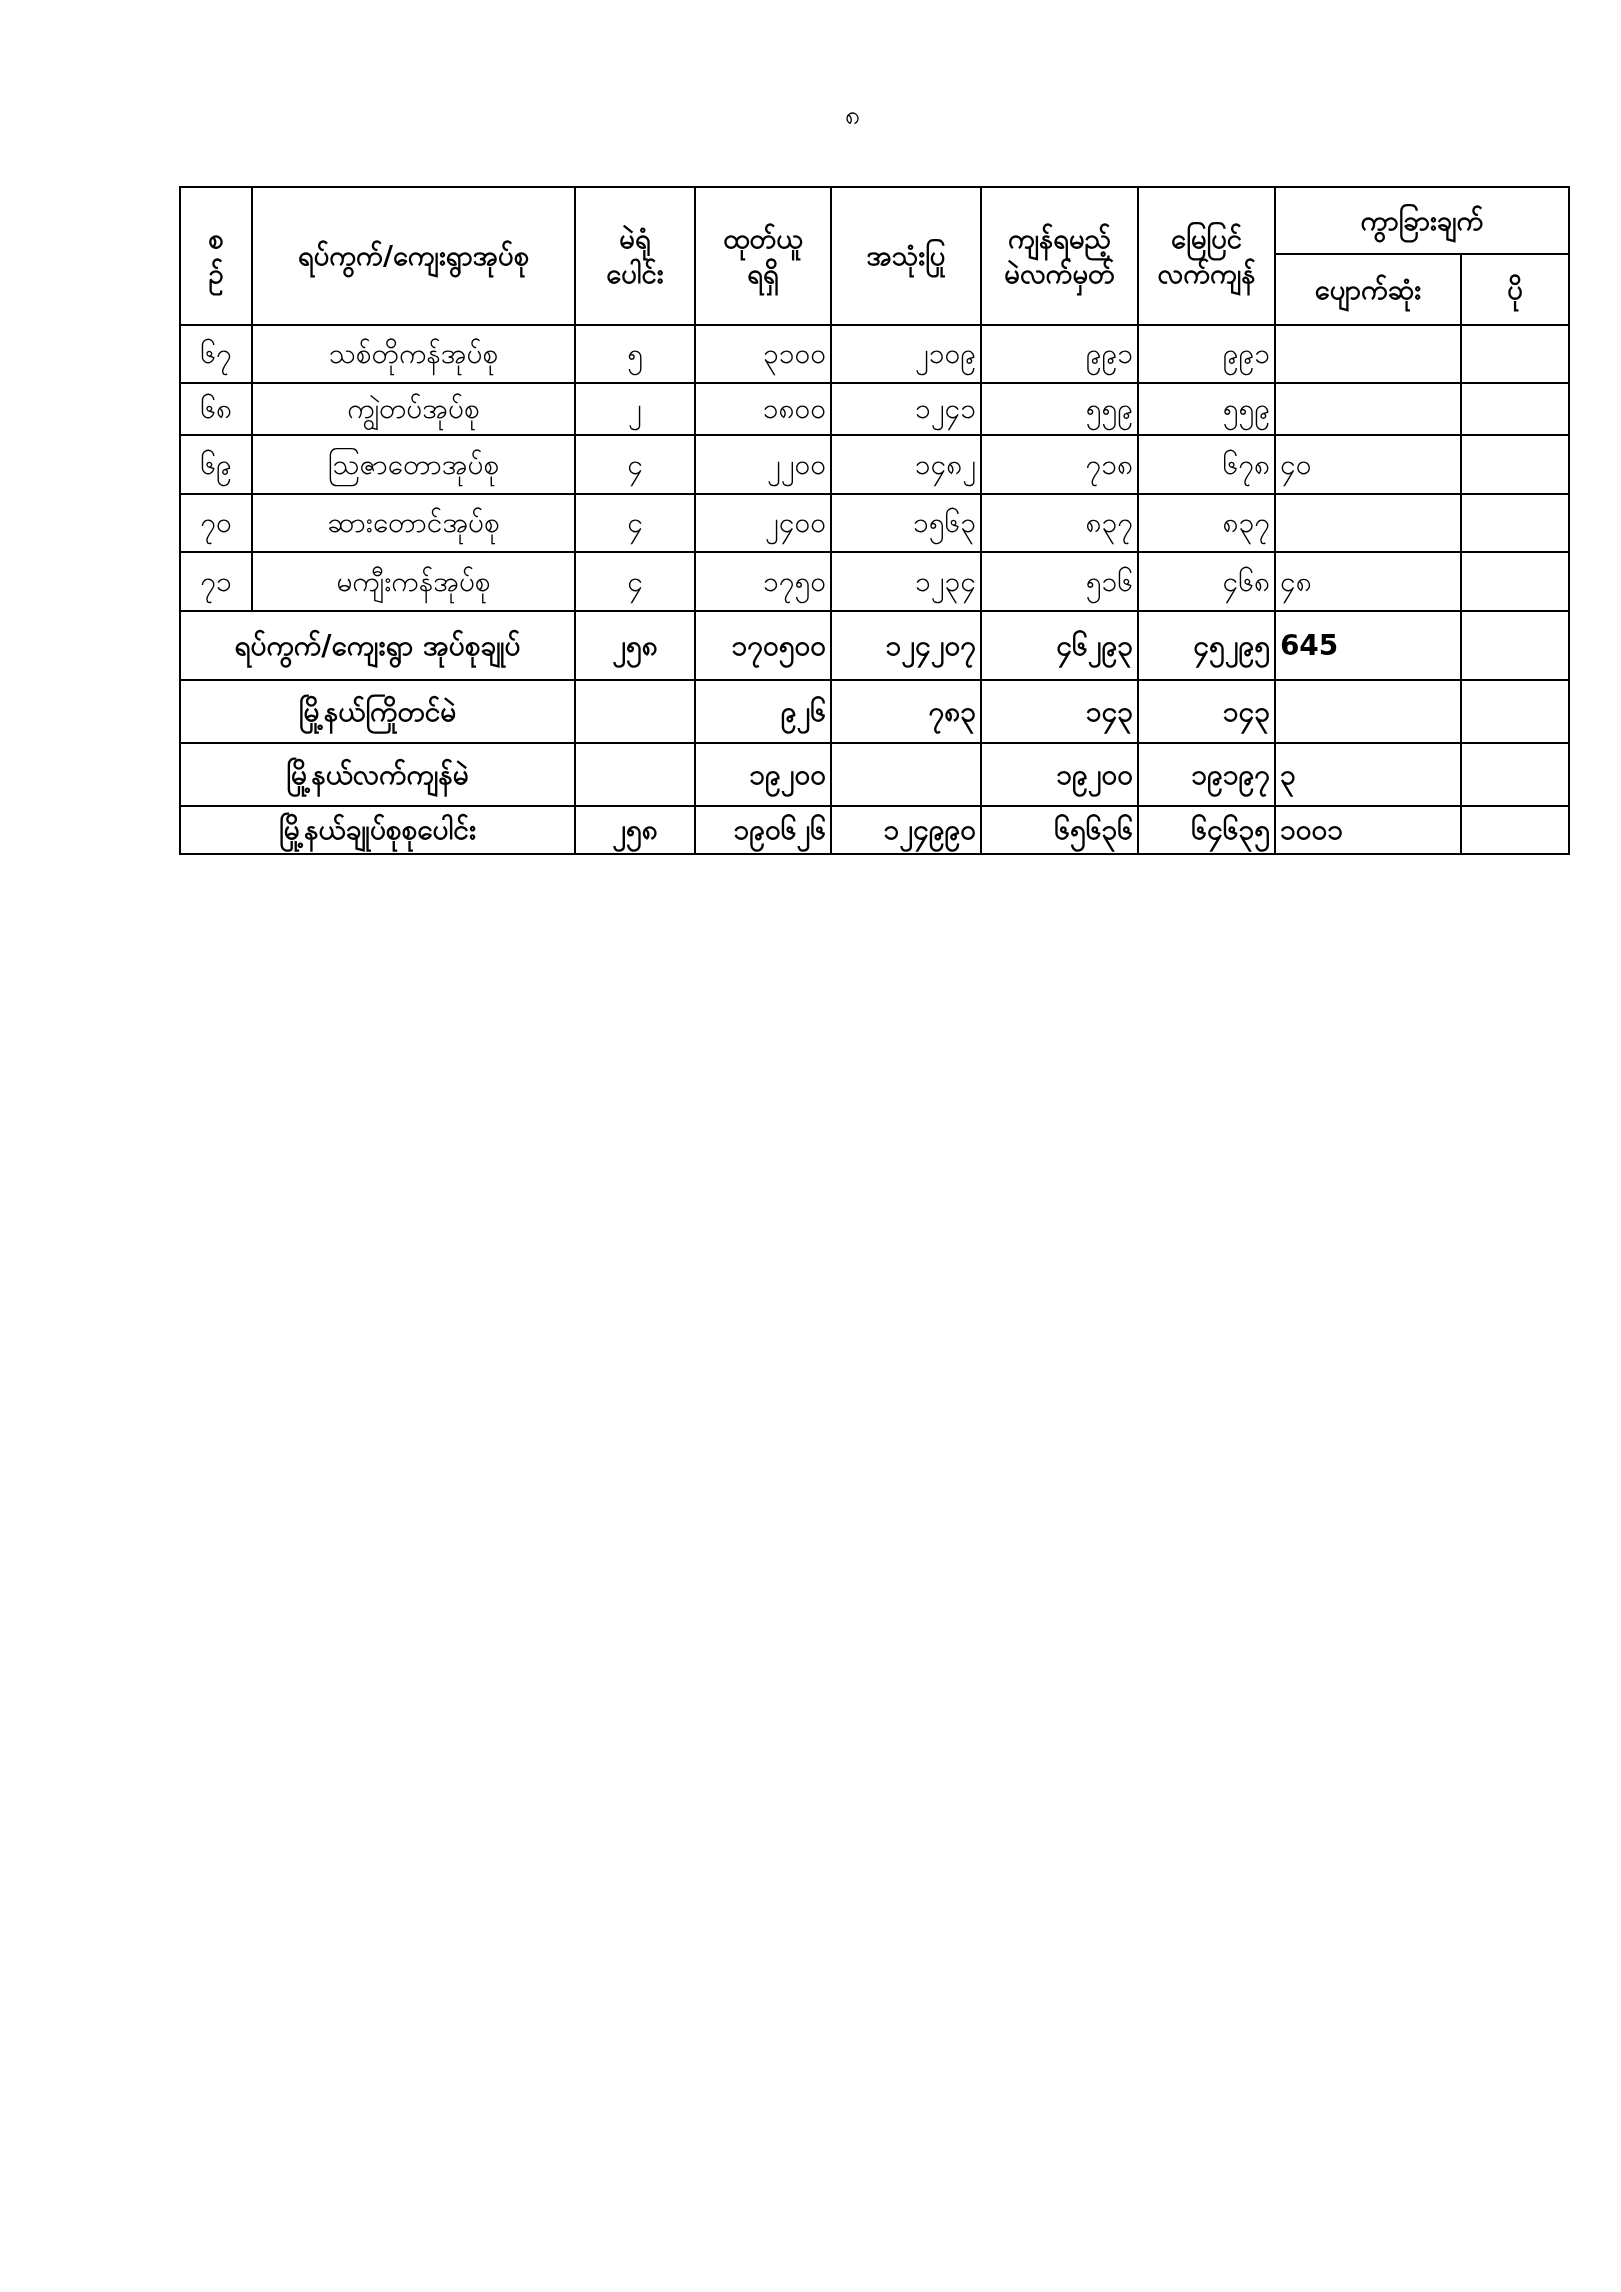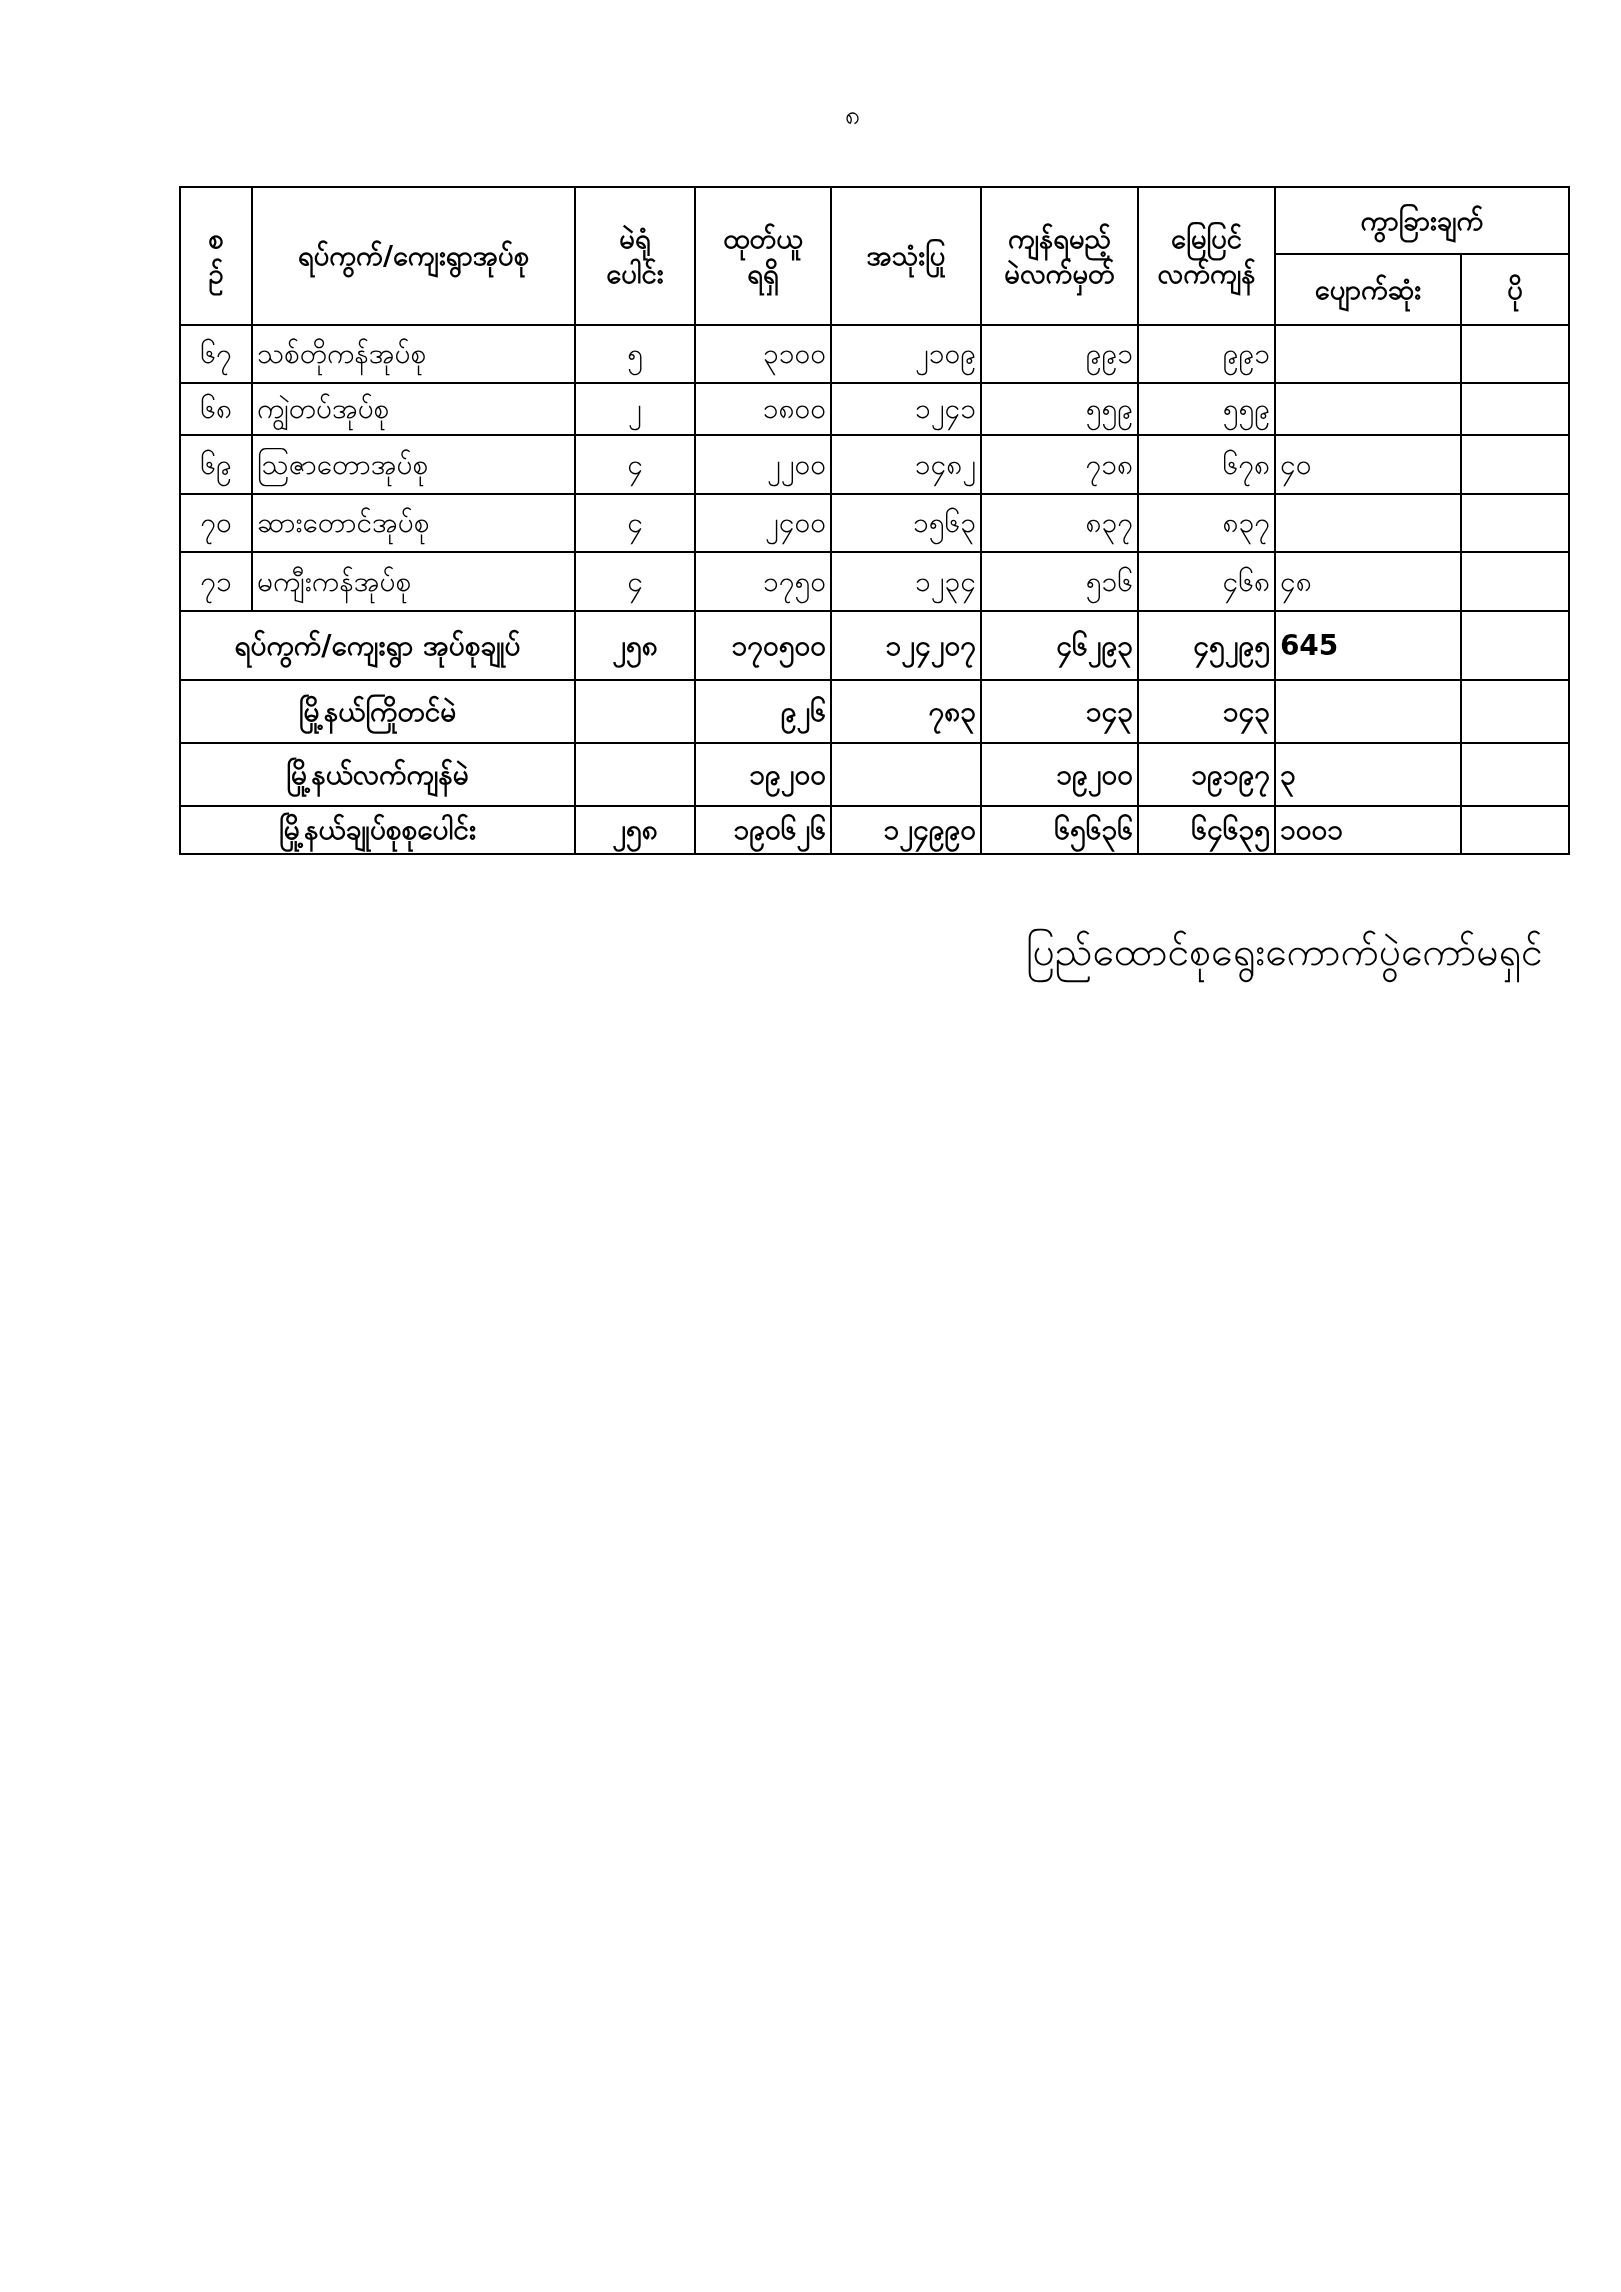--- a/index.html
+++ b/index.html
@@ -39,21 +39,21 @@
     font-weight: bold;
     font-size: 27.4px;
     text-align: center;
     line-height: 1.28;
   }
   .ballot-table tbody td {
     font-size: 28px;
     line-height: 1.2;
   }
   .c-serial   { text-align: center; }
-  .c-name     { text-align: left; padding-left: 13.7px; border-radius: 8px; }
+  .c-name     { text-align: center; padding-left: 13.7px; border-radius: 8px; }
   .c-stations { text-align: center; }
   .c-num      { text-align: right; padding-right: 29px; }
   .c-lost     { text-align: left; padding-right: 54px; }
   .c-extra    { text-align: right; padding-right: 29px; }
   tr.sum td   { font-weight: bold; }
   .c-label    { text-align: center; }
   .footer-signature {
     position: absolute;
     left: 1026px;
     top: 927px;
@@ -204,16 +204,15 @@
         <td class="c-num">၁၉၀၆၂၆</td>
         <td class="c-num">၁၂၄၉၉၀</td>
         <td class="c-num">၆၅၆၃၆</td>
         <td class="c-num">၆၄၆၃၅</td>
         <td class="c-lost">၁၀၀၁</td>
         <td class="c-extra"></td>
       </tr>
     </tbody>
   </table>
 
-  <div class="footer-signature">ပြည်ထောင်စုရွေးကောက်ပွဲကော်မရှင်</div>
 
 </div>
 
 
 </body></html>

